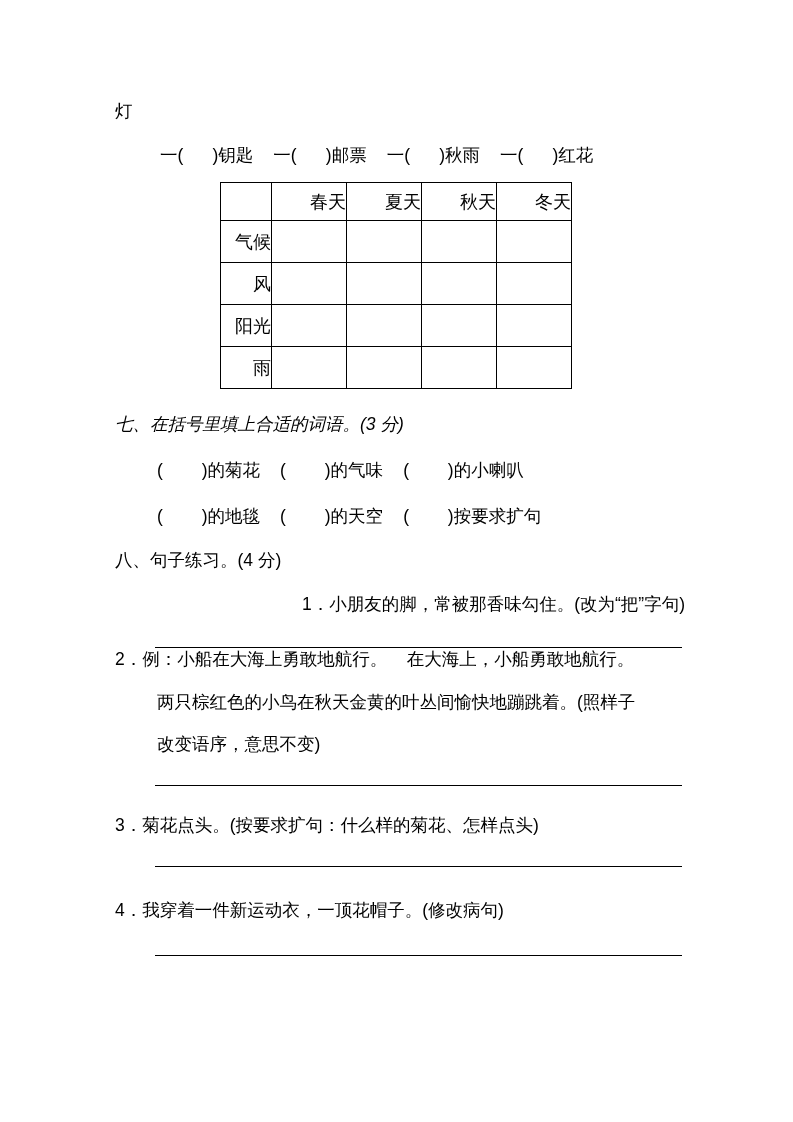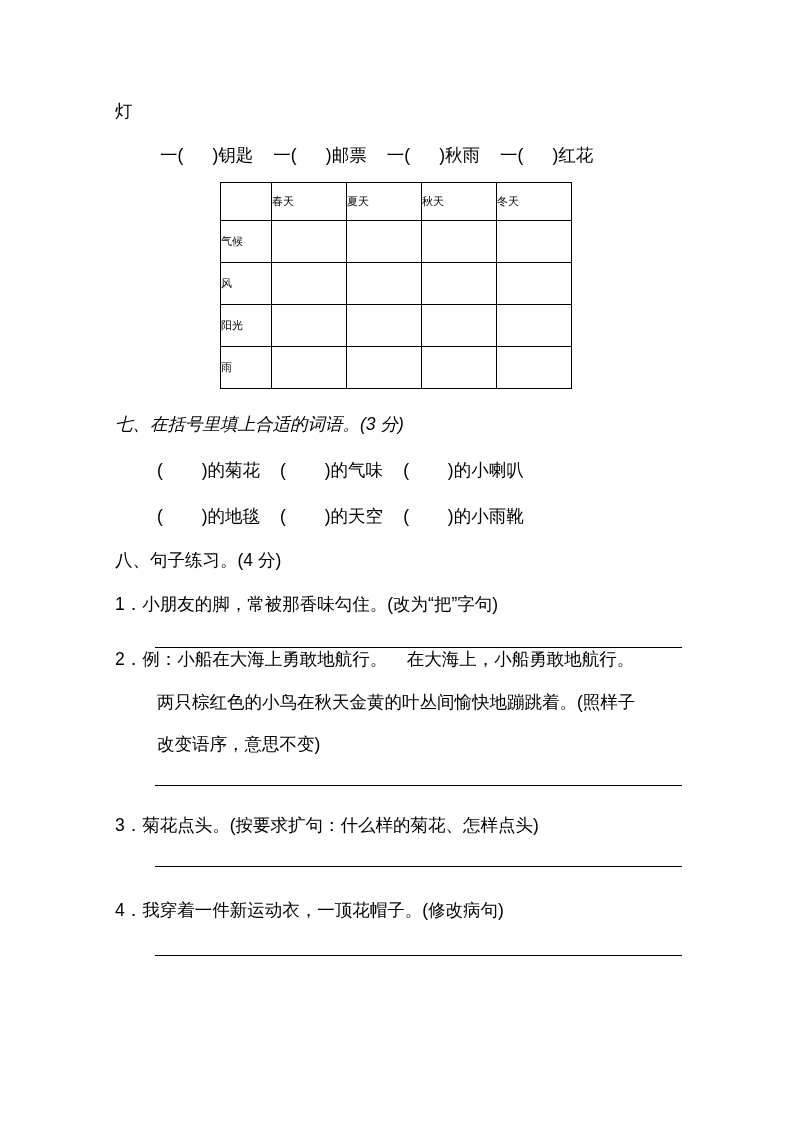--- a/index.html
+++ b/index.html
@@ -23,36 +23,36 @@
   #s6-title { margin-top: 28px; }
 
   table.season-table {
     border-collapse: collapse;
     margin: 16px 0 0 105px;
   }
   table.season-table th,
   table.season-table td {
     border: 1px solid #000000;
     font-weight: normal;
-    text-align: left;
+    text-align: right;
     vertical-align: middle;
-    font-size: 11px;
+    font-size: 18px;
     padding: 0;
   }
   table.season-table th { width: 74px; height: 37px; }
   table.season-table th.corner { width: 50px; }
   table.season-table td.row-label { width: 50px; height: 41px; }
   table.season-table td.answer-cell { width: 74px; height: 41px; }
 
   #s7-title { margin-top: 24px; font-style: italic; }
   #s7-row1 { margin-top: 24px; align-items: flex-end; }
   #s7-row2 { margin-top: 24px; }
   #s8-title { margin-top: 22px; }
 
-  #q1 { margin-top: 22px; }
+  #q1 { margin-top: 22px; text-align: right; }
   #q2-1 { }
   #q2-2 { margin-top: 21px; }
   #q2-3 { margin-top: 20px; }
   #q3 { margin-top: 28px; }
   #q4 { margin-top: 32px; }
 
   .answer-line {
     margin-left: 40px;
     width: 527px;
     height: 0;
@@ -121,21 +121,21 @@
   <div class="line" id="s7-title">七、在括号里填上合适的词语。(3 分)</div>
 
   <div class="flex-row indent" id="s7-row1">
     <span class="line">(        )的菊花</span>
     <span class="line">(        )的气味</span>
     <span class="line">(        )的小喇叭</span>
   </div>
   <div class="flex-row indent" id="s7-row2">
     <span class="line">(        )的地毯</span>
     <span class="line">(        )的天空</span>
-    <span class="line">(        )的小雨靴</span>
+    <span class="line">(        )按要求扩句</span>
   </div>
 
   <div class="line" id="s8-title">八、句子练习。(4 分)</div>
 
   <div class="line" id="q1">1．小朋友的脚，常被那香味勾住。(改为“把”字句)</div>
   <div class="answer-line" id="line1"></div>
 
   <div class="line" id="q2-1">2．例：小船在大海上勇敢地航行。    在大海上，小船勇敢地航行。</div>
   <div class="line indent" id="q2-2">两只棕红色的小鸟在秋天金黄的叶丛间愉快地蹦跳着。(照样子</div>
   <div class="line indent" id="q2-3">改变语序，意思不变)</div>

